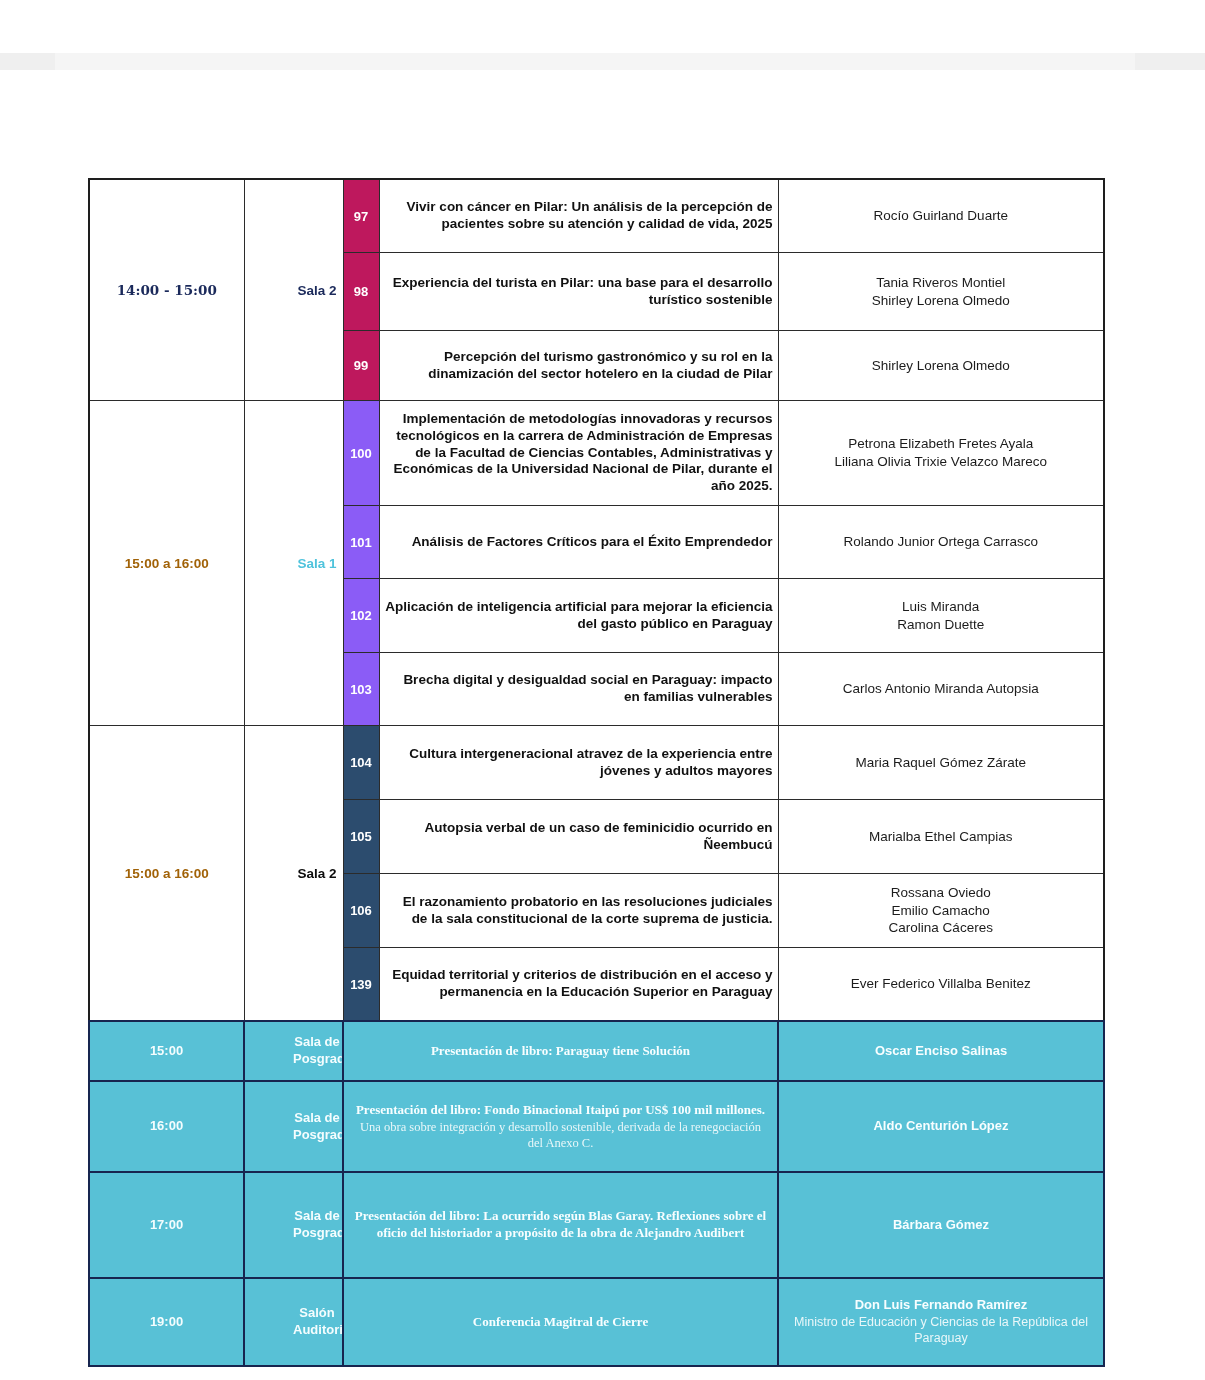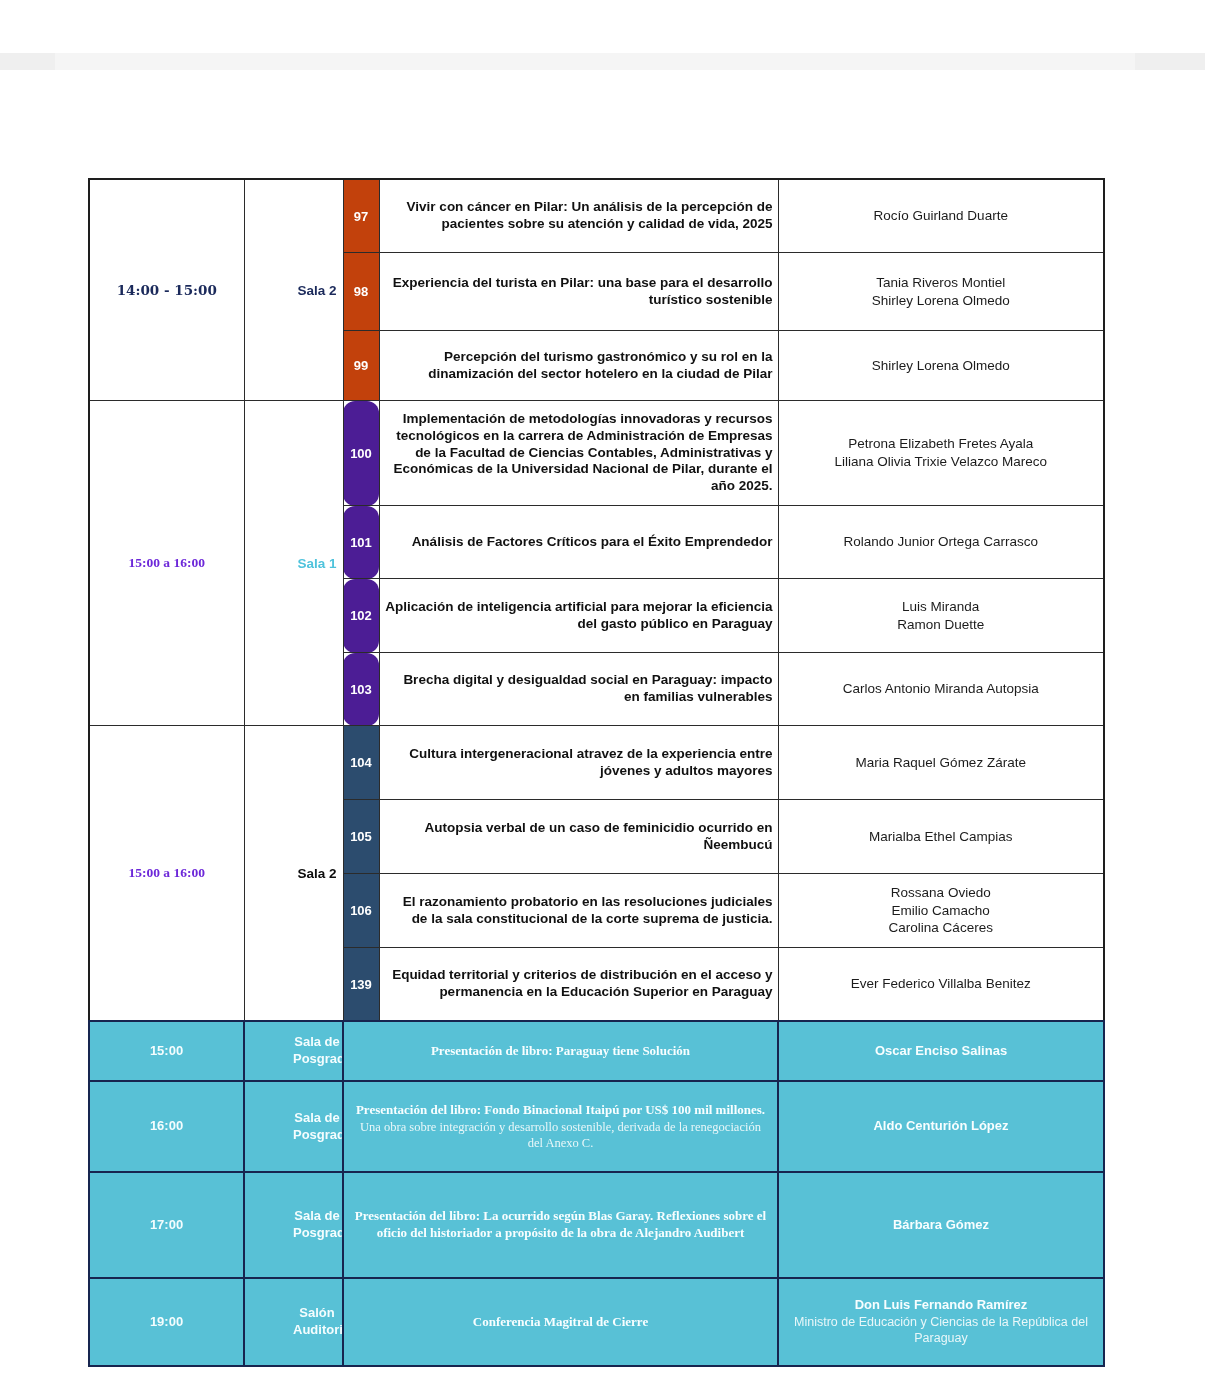--- a/index.html
+++ b/index.html
@@ -13,30 +13,30 @@
 
   table.schedule{
     position:absolute;left:88px;top:178px;width:1015px;
     border-collapse:collapse;table-layout:fixed;
     border:2px solid #1e1e1e;
   }
   td{border:1px solid #2b2b2b;vertical-align:middle;overflow:hidden;}
 
   td.time{ text-align:center;font-size:13.5px;margin-left:41px; }
   .time-a{font-family:"DejaVu Serif","Liberation Serif",serif;font-weight:bold;color:#1b2a5b;}
-  .time-bc{font-weight:bold;color:#6d28d9;font-family:Liberation Serif, serif;}
+  .time-bc{font-weight:bold;color:#a16207;}
 
   td.room{ text-align:center;font-size:13.5px;font-weight:bold;padding-left:48px; }
   .room-a{color:#1b2a5b;}
   .room-b{color:#4fc3dc;}
   .room-c{color:#0c0c0c;}
 
   td.num{ text-align:center;color:#ffffff;font-weight:bold;font-size:13px;padding:0; }
-  .num-a{background:#c2410c;}
-  .num-b{background:#4c1d95;border-radius:12px;}
+  .num-a{background:#be185d;}
+  .num-b{background:#8b5cf6;}
   .num-c{background:#2c4c6e;margin-left:16px;}
 
   td.title{
     text-align:right;font-weight:bold;font-size:13.5px;color:#111111;
     padding:3px 5px;line-height:1.25;
   }
   td.presenter{
     text-align:center;font-size:13.5px;color:#1c1c1c;
     white-space:pre-line;line-height:1.3;padding:2px 6px;margin-top:21px;
   }

